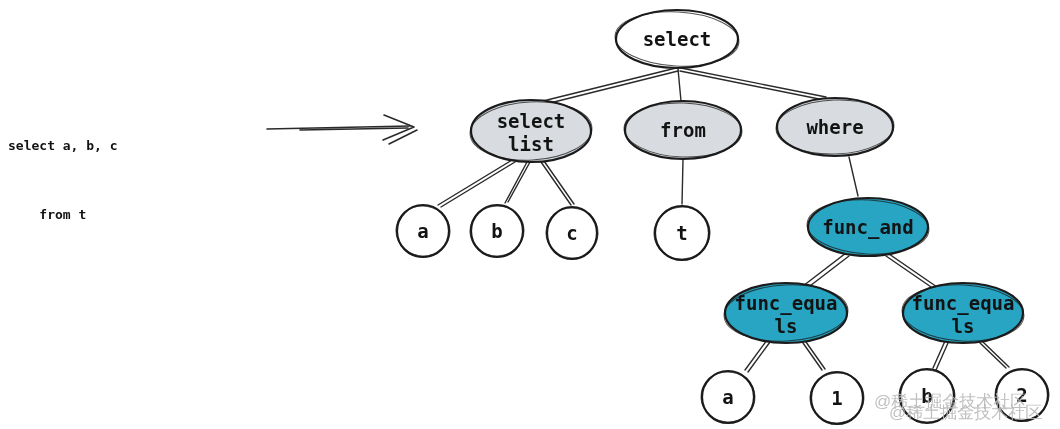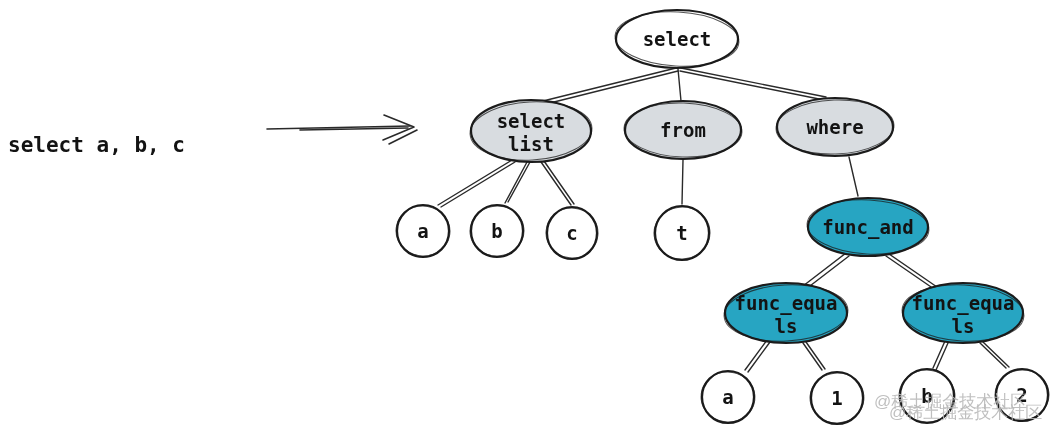--- a/index.html
+++ b/index.html
@@ -15,21 +15,21 @@
   html,body{margin:0;padding:0;background:var(--background);}
   .canvas{
     position:relative;
     width:1060px;height:429px;
     background:var(--background);
     overflow:hidden;
     font-family:"DejaVu Sans Mono","Liberation Mono",monospace;
   }
   .sql{
     position:absolute;left:8px;top:88px;
-    font-size:21px;font-weight:bold;line-height:23px;
+    font-size:13px;font-weight:bold;line-height:23px;
     color:var(--text);white-space:pre;
   }
   svg.tree{position:absolute;left:0;top:0;}
   .edge{fill:none;stroke:var(--edge);stroke-width:1.4;stroke-linecap:round;}
   .node .shape{stroke:var(--stroke);stroke-width:2.2;}
   .node .sketch{fill:none;stroke:var(--stroke);stroke-width:1;opacity:.75;}
   .node.clause .shape{fill:var(--clause-node-fill);}
   .node.func .shape{fill:var(--function-node-fill);}
   .node.leaf .shape{fill:var(--leaf-node-fill);}
   .lbl{
@@ -47,20 +47,21 @@
   .wm1{left:874px;top:390px;}
   .wm2{left:889px;top:401px;}
 </style>
 </head>
 <body>
 
 <div class="canvas">
 
   <div class="sql">
     <div>select a, b, c</div>
+    <div>    from t</div>
   </div>
 
   <svg class="tree" width="1060" height="429" viewBox="0 0 1060 429">
 
     <g>
       <path class="arrow" d="M267,129 L410,126 M300,130 L408,128"></path>
       <path class="arrow" d="M414,127 L384,115 M414,127 L383,140 M417,130 L389,144"></path>
     </g>
 
     <g>

